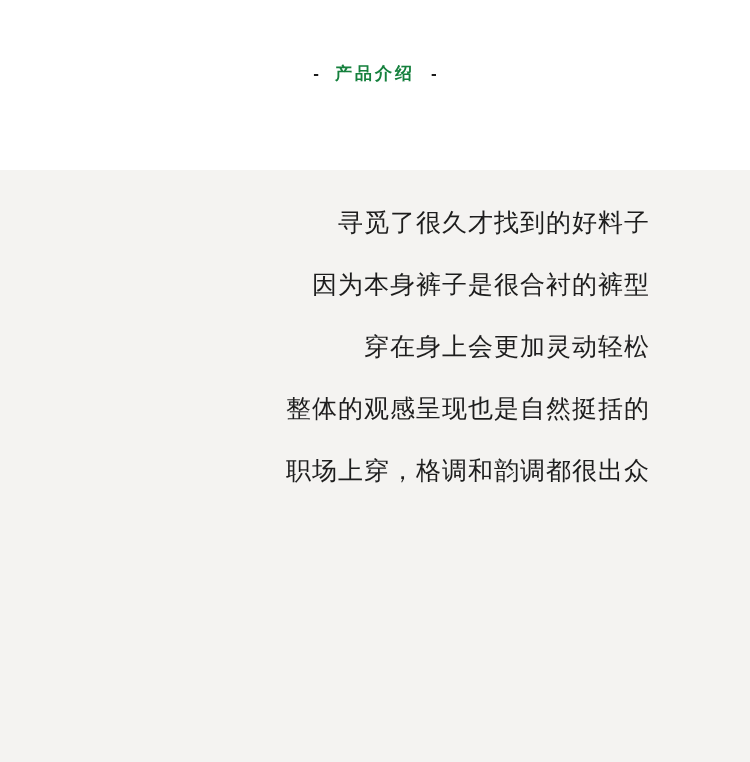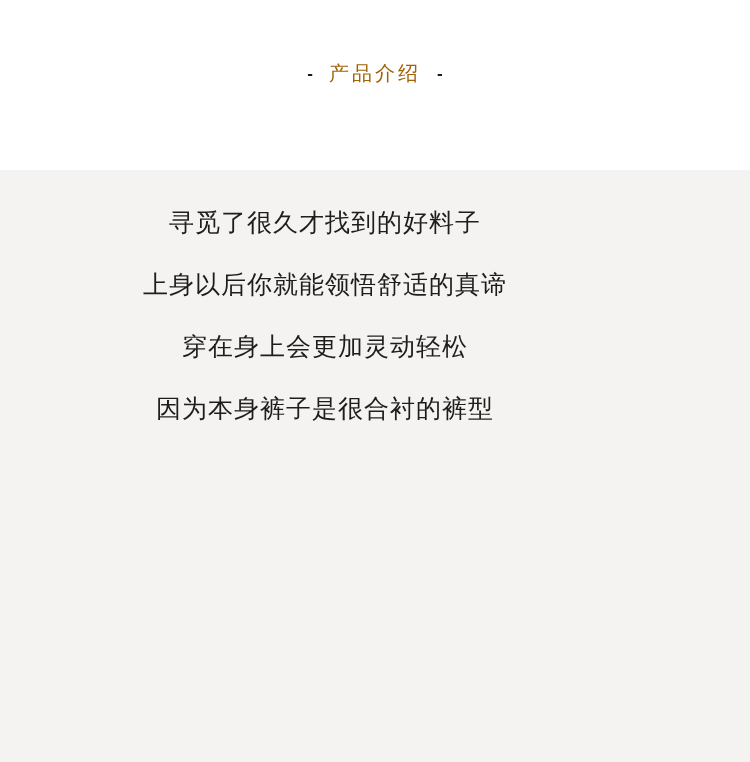--- a/index.html
+++ b/index.html
@@ -45,43 +45,43 @@
     transform: translateY(-12px);
   }
   .dash {
     font-size: 17px;
     color: #1b1b1b;
     font-weight: 700;
     line-height: 1;
     letter-spacing: 0;
   }
   .section-title {
-    font-size: 20px;
-    font-weight: 400;
-    color: #a16207;
+    font-size: 17px;
+    font-weight: 700;
+    color: #15803d;
     letter-spacing: 3px;
     line-height: 1;
     white-space: nowrap;
   }
   .body-band {
     position: absolute;
     top: 170px;
     left: 0;
     width: 750px;
     height: 592px;
     background: #f4f3f1;
   }
   .lines {
     position: absolute;
     top: 210px;
     left: 0;
     width: 650px;
     display: flex;
     flex-direction: column;
-    align-items: center;
+    align-items: flex-end;
   }
   .copy-line {
     font-size: 25px;
     color: #1d1d1d;
     line-height: 1;
     letter-spacing: 1px;
     margin: 0 0 37px 0;
     text-align: center;
     white-space: nowrap;
     font-weight: 400;
@@ -99,18 +99,19 @@
         <span class="section-title">产品介绍</span>
         <span class="dash">-</span>
       </div>
     </div>
   </div>
 
   <div class="body-band"></div>
 
   <div class="lines">
     <p class="copy-line">寻觅了很久才找到的好料子</p>
-    <p class="copy-line">上身以后你就能领悟舒适的真谛</p>
+    <p class="copy-line">因为本身裤子是很合衬的裤型</p>
     <p class="copy-line">穿在身上会更加灵动轻松</p>
-    <p class="copy-line">因为本身裤子是很合衬的裤型</p>
+    <p class="copy-line">整体的观感呈现也是自然挺括的</p>
+    <p class="copy-line">职场上穿，格调和韵调都很出众</p>
   </div>
 
 </div>
 
 </body></html>

